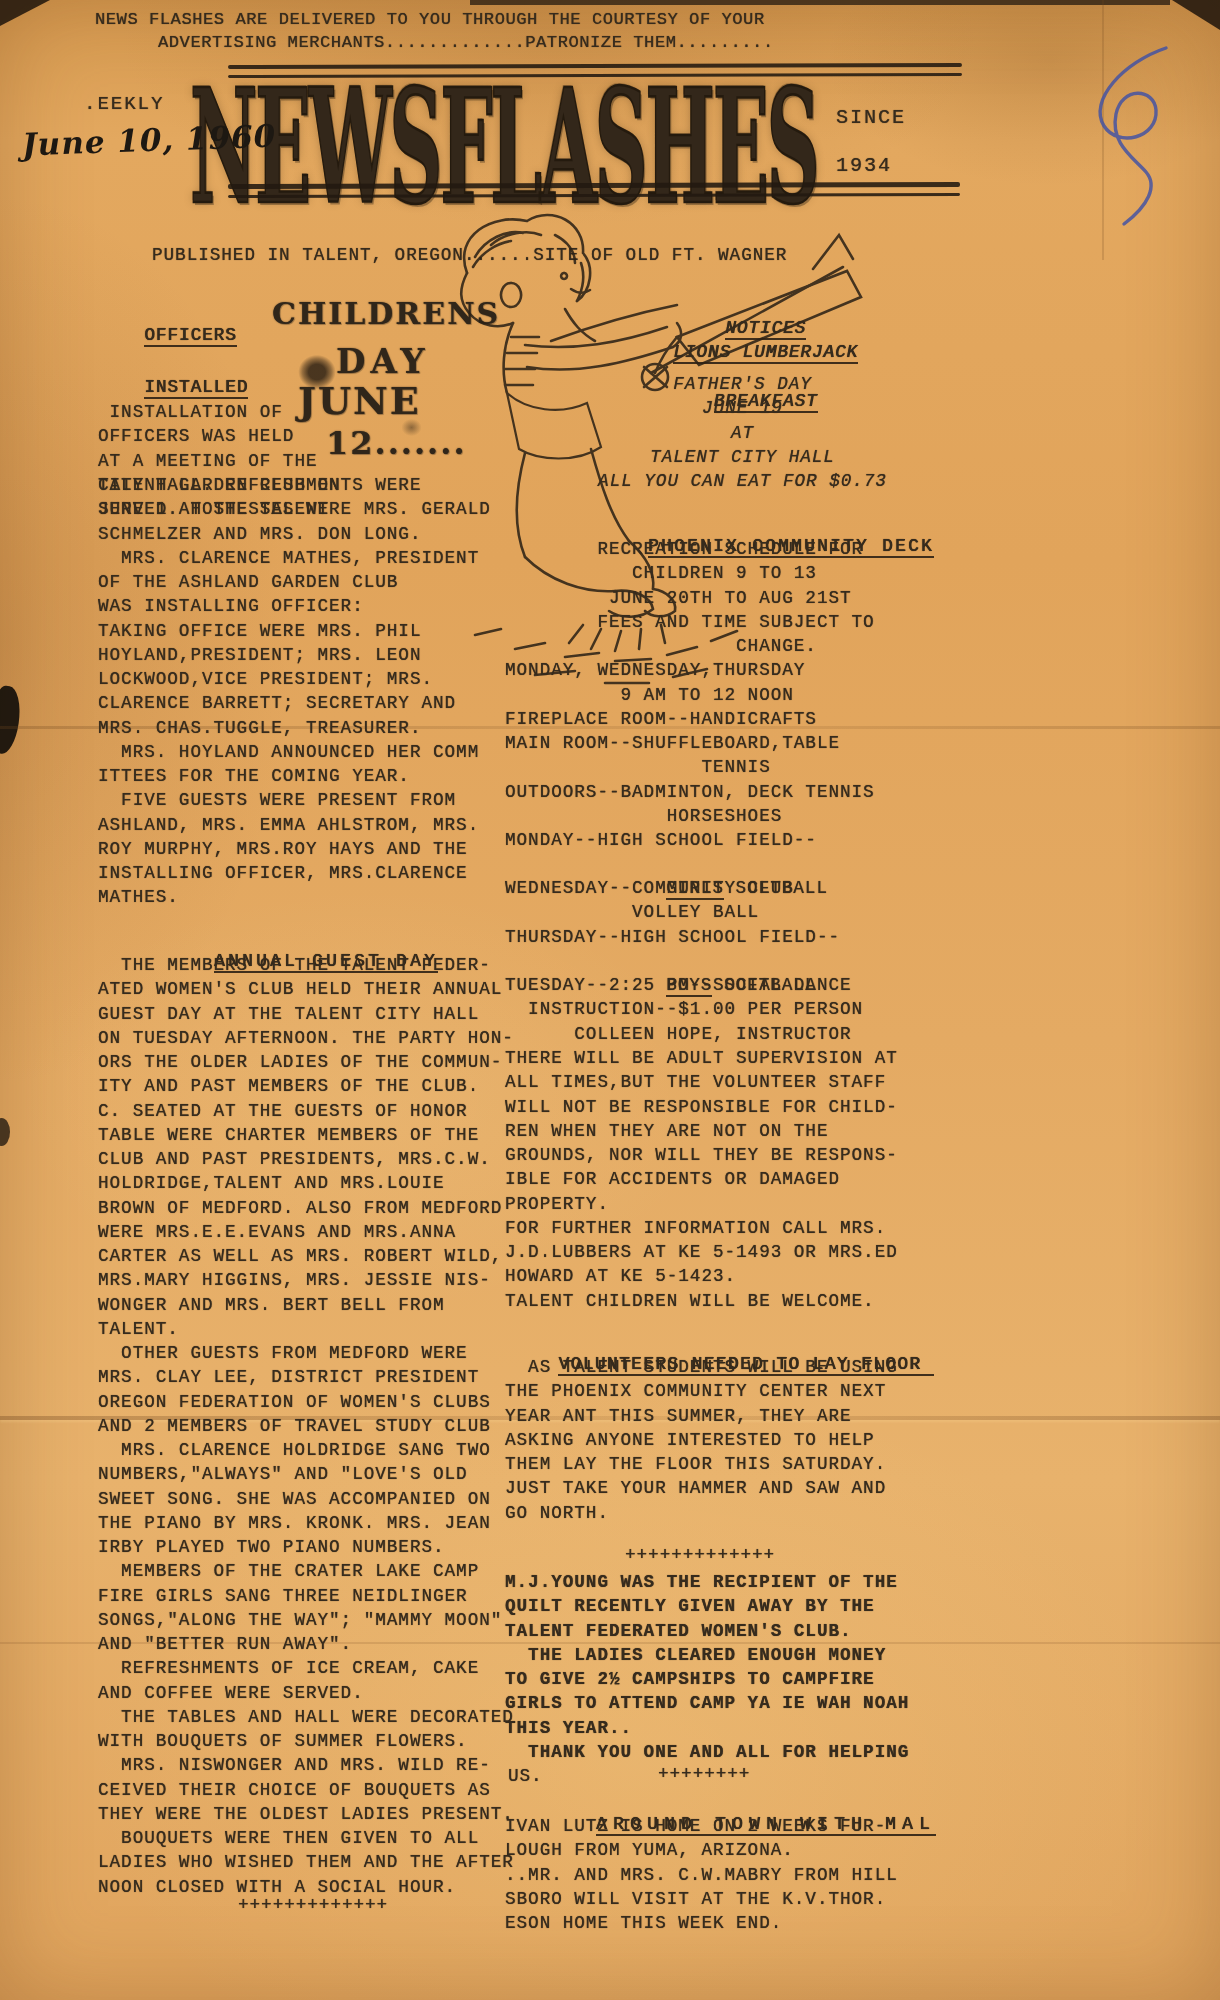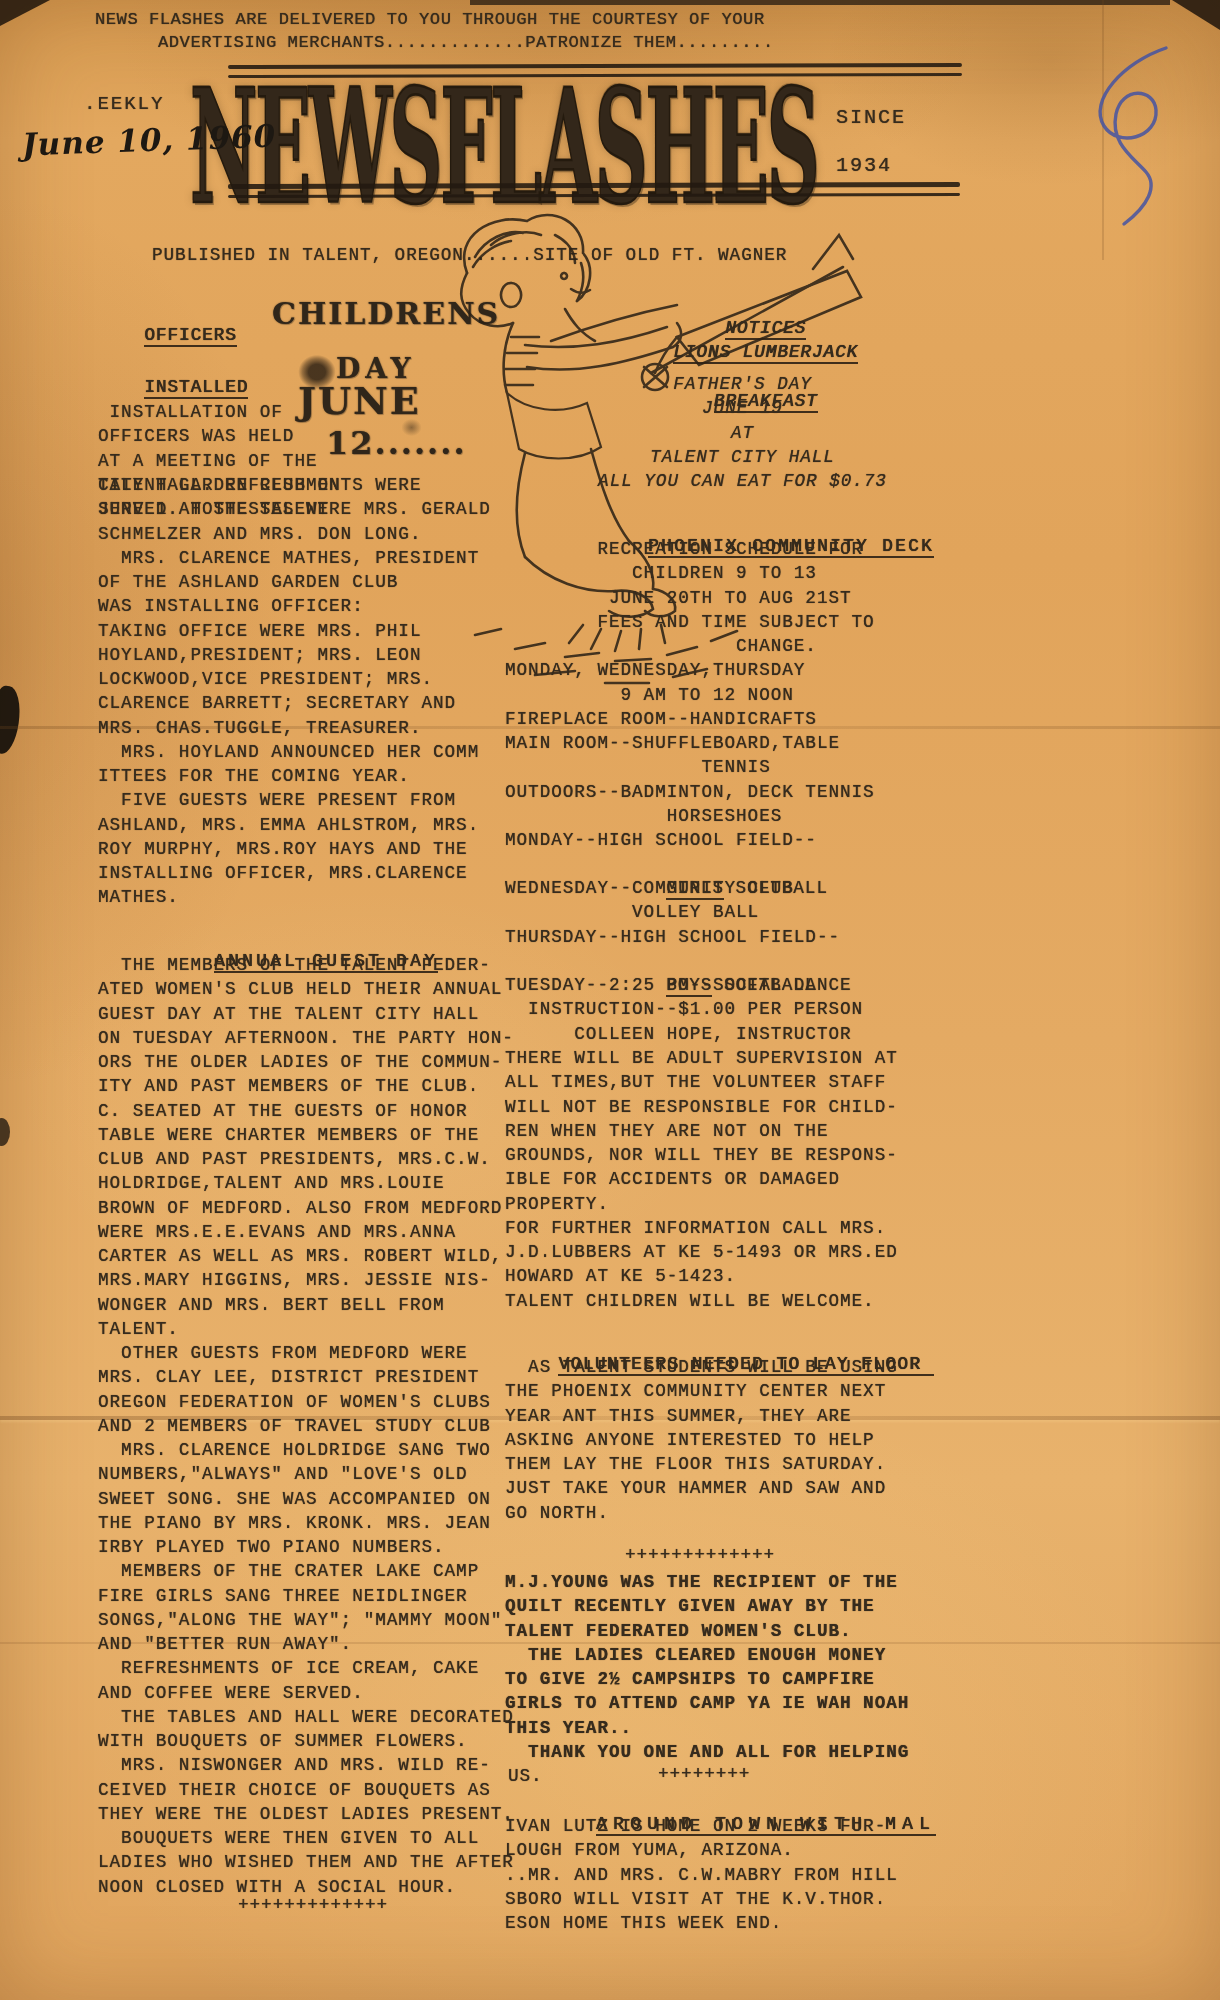--- a/index.html
+++ b/index.html
@@ -80,21 +80,21 @@
   <svg class="abs" style="left:1072px;top:40px;" width="120" height="190" viewBox="0 0 120 190">
     <path d="M94,8 C52,22 16,60 32,86 C46,108 86,98 84,70 C82,48 50,46 44,74 C38,104 62,118 74,132 C86,146 76,166 52,184" fill="none" stroke="#3f51a5" stroke-width="3.4" stroke-linecap="round" opacity=".82"></path>
   </svg>
 
   <div class="abs rule" style="left:228px;top:183px;width:732px;height:5px;"></div>
   <div class="abs rule" style="left:228px;top:194px;width:732px;height:3px;"></div>
 
   <div class="abs tw" style="left:152px;top:243px;">PUBLISHED IN TALENT, OREGON......SITE OF OLD FT. WAGNER</div>
 
   <div class="abs feature" style="left:272px;top:296px;font-size:30px;">CHILDRENS</div>
-  <div class="abs feature" style="left:336px;top:352px;font-size:28px;letter-spacing:5px;">DAY</div>
+  <div class="abs feature" style="left:336px;top:341px;font-size:34px;letter-spacing:5px;">DAY</div>
   <div class="abs feature" style="left:298px;top:378px;font-size:38px;">JUNE</div>
   <div class="abs feature" style="left:326px;top:424px;font-size:32px;">12.......</div>
 
   <svg class="abs" style="left:415px;top:205px;" width="450" height="515" viewBox="0 0 450 515">
     <g fill="none" stroke="#2b2115" stroke-width="2.6" stroke-linecap="round" opacity=".86">
       <path d="M52,68 C38,30 78,8 112,16 C138,0 170,18 168,48 C180,62 176,86 162,96"></path>
       <path d="M60,52 C70,34 92,24 108,28 M76,40 C90,28 112,24 126,30 M140,30 C152,36 160,46 160,58 M58,62 C66,48 82,38 96,36"></path>
       <path d="M162,96 C168,84 170,70 166,58"></path>
       <path d="M149,68 a3,3 0 1,0 .1,0"></path>
       <path d="M156,84 q10,7 19,1"></path>

